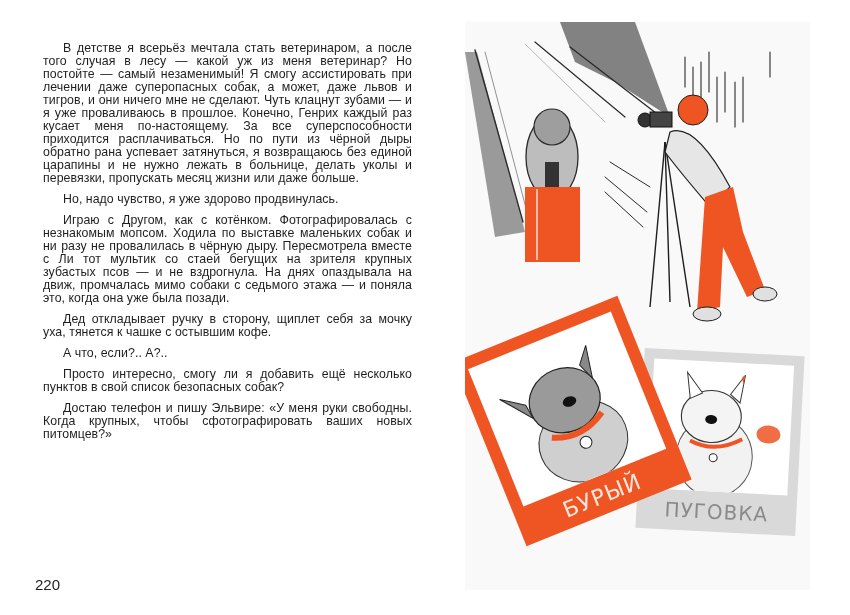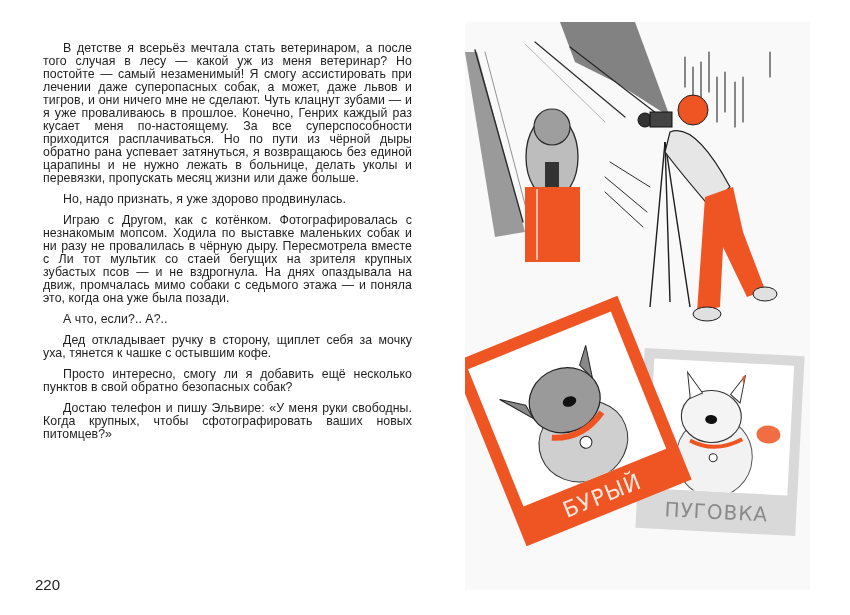--- a/index.html
+++ b/index.html
@@ -38,25 +38,25 @@
   .polaroid-orange .polaroid-label { color: #fde7dc; }
   .polaroid-gray .polaroid-label { color: #8a8a8a; font-size: 20px; bottom: 8px; }
 </style>
 </head>
 <body>
 
 <div class="spread">
 
   <div class="left-page">
     <p class="para">В детстве я всерьёз мечтала стать ветеринаром, а после того случая в лесу — какой уж из меня ветеринар? Но постойте — самый незаменимый! Я смогу ассистировать при лечении даже суперопасных собак, а может, даже львов и тигров, и они ничего мне не сделают. Чуть клацнут зубами — и я уже проваливаюсь в прошлое. Конечно, Генрих каждый раз кусает меня по-настоящему. За все суперспособности приходится расплачиваться. Но по пути из чёрной дыры обратно рана успевает затянуться, я возвращаюсь без единой царапины и не нужно лежать в больнице, делать уколы и перевязки, пропускать месяц жизни или даже больше.</p>
-    <p class="para">Но, надо признать, я уже здорово продвинулась.</p>
+    <p class="para">Но, надо чувство, я уже здорово продвинулась.</p>
     <p class="para">Играю с Другом, как с котёнком. Фотографировалась с незнакомым мопсом. Ходила по выставке маленьких собак и ни разу не провалилась в чёрную дыру. Пересмотрела вместе с Ли тот мультик со стаей бегущих на зрителя крупных зубастых псов — и не вздрогнула. На днях опаздывала на движ, промчалась мимо собаки с седьмого этажа — и поняла это, когда она уже была позади.</p>
+    <p class="para">Дед откладывает ручку в сторону, щиплет себя за мочку уха, тянется к чашке с остывшим кофе.</p>
     <p class="para">А что, если?.. А?..</p>
-    <p class="para">Дед откладывает ручку в сторону, щиплет себя за мочку уха, тянется к чашке с остывшим кофе.</p>
-    <p class="para">Просто интересно, смогу ли я добавить ещё несколько пунктов в свой обратно безопасных собак?</p>
+    <p class="para">Просто интересно, смогу ли я добавить ещё несколько пунктов в свой список безопасных собак?</p>
     <p class="para">Достаю телефон и пишу Эльвире: «У меня руки свободны. Когда крупных, чтобы сфотографировать ваших новых питомцев?»</p>
   </div>
   <div class="page-number">220</div>
 
   <div class="right-page">
     <svg class="illus" viewBox="0 0 345 568" width="345" height="568">
 
       <g stroke="#2a2a2a" fill="none" stroke-linecap="round">
         <polygon points="0,30 12,30 60,210 30,215" fill="#8a8a8a" stroke="none" opacity="0.85"></polygon>
         <line x1="10" y1="28" x2="58" y2="200" stroke-width="1.4"></line>

